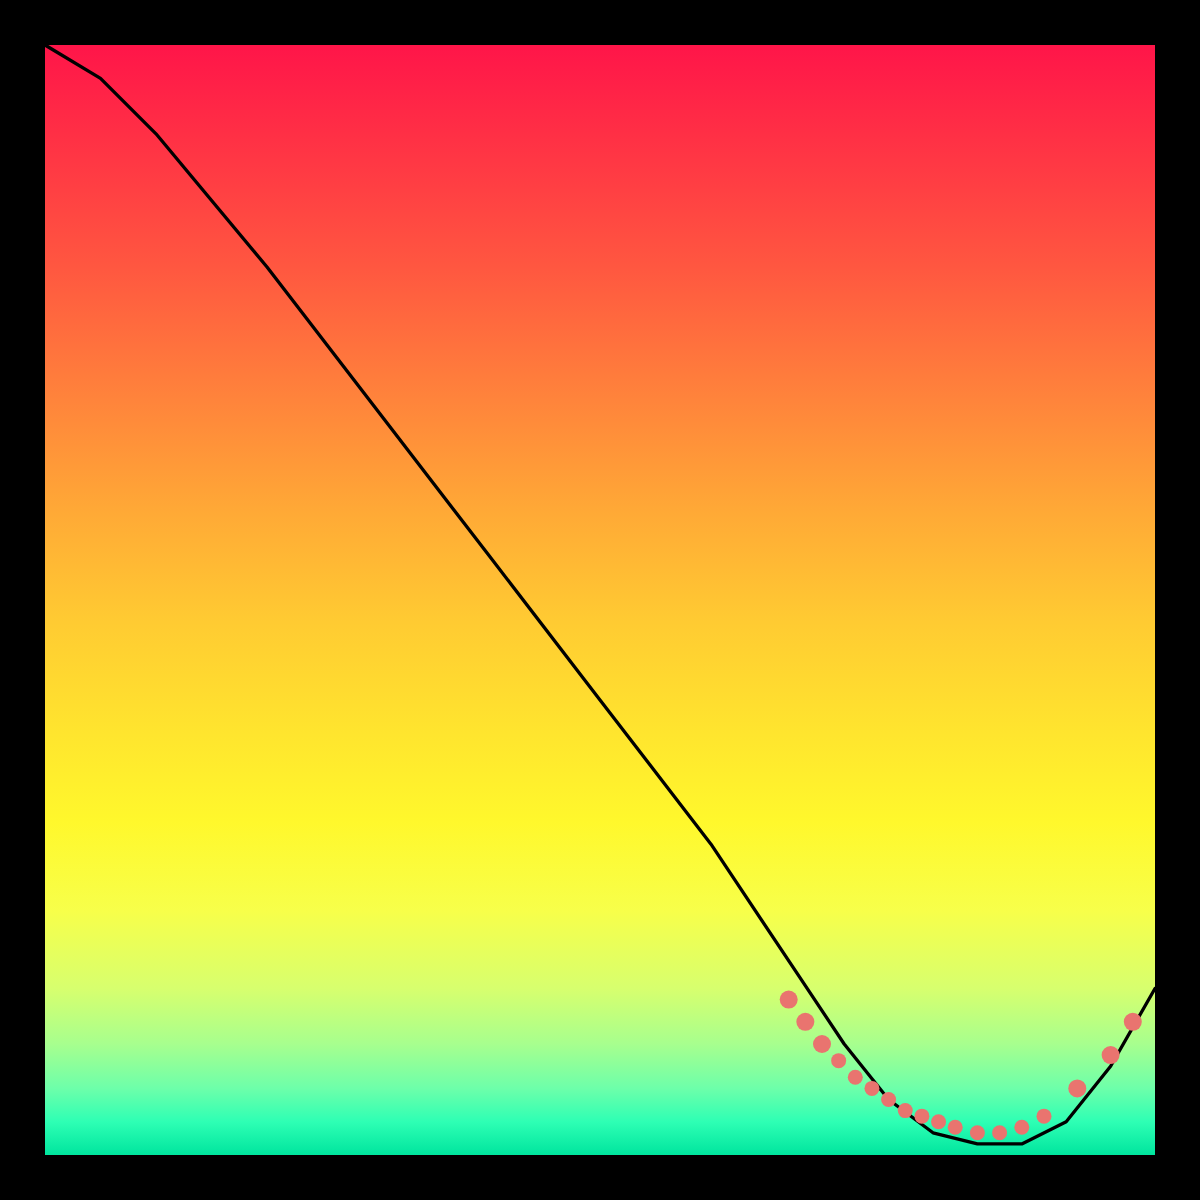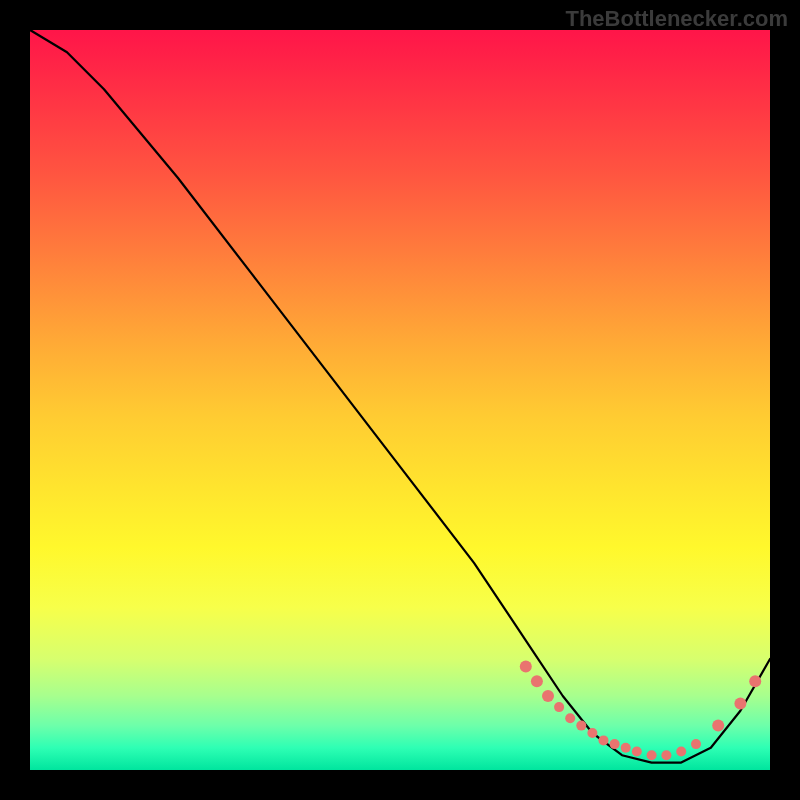--- a/index.html
+++ b/index.html
@@ -57,21 +57,20 @@
     color: #3b3b3b;
     font-size: 22px;
     font-weight: 600;
     user-select: none;
   }
 </style>
 </head>
 <body>
 
 <div class="stage">
-  <div class="attr">TheBottlenecker.com</div>
 
   <div class="plot">
     <svg class="curve" viewBox="0 0 740 740" preserveAspectRatio="none">
       <path id="curve-path" fill="none" stroke-width="2.2" stroke-linecap="round" stroke-linejoin="round" d="M0.0 0.0 L37.0 22.2 L74.0 59.2 L148.0 148.0 L222.0 244.2 L296.0 340.4 L370.0 436.6 L444.0 532.8 L503.2 621.6 L532.8 666.0 L562.4 703.0 L592.0 725.2 L621.6 732.6 L651.2 732.6 L680.8 717.8 L710.4 680.8 L740.0 629.0" stroke="#000000"></path>
       <g id="marker-group">
           <circle cx="495.8" cy="636.4" r="6" fill="#e9746f"></circle>
           <circle cx="506.9" cy="651.2" r="6" fill="#e9746f"></circle>
           <circle cx="518.0" cy="666.0" r="6" fill="#e9746f"></circle>
           <circle cx="529.1" cy="677.1" r="5" fill="#e9746f"></circle>
           <circle cx="540.2" cy="688.2" r="5" fill="#e9746f"></circle>

